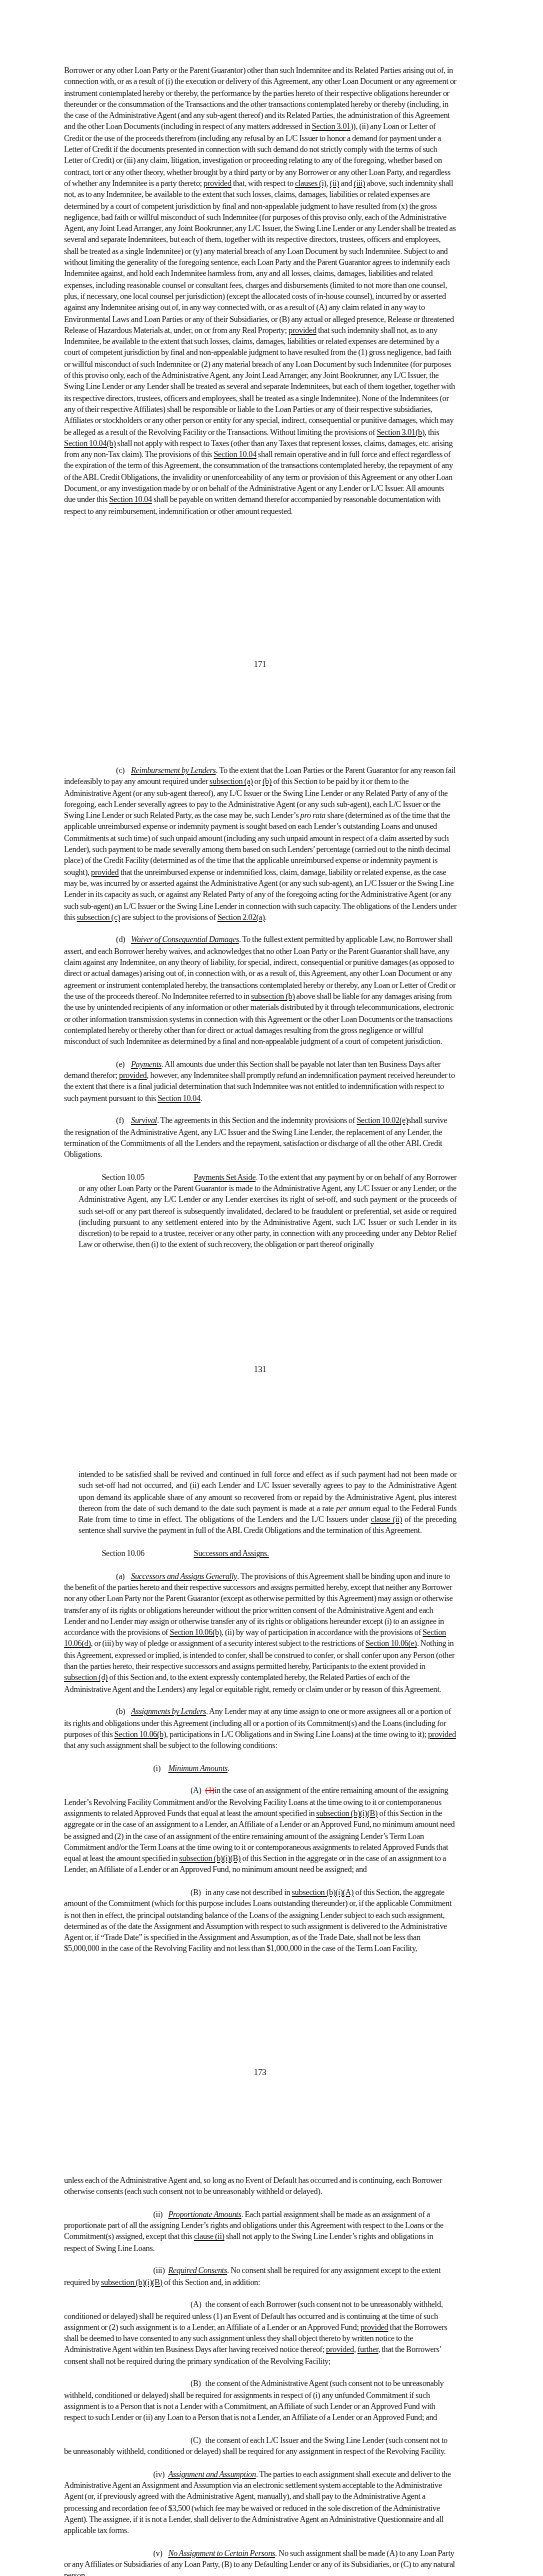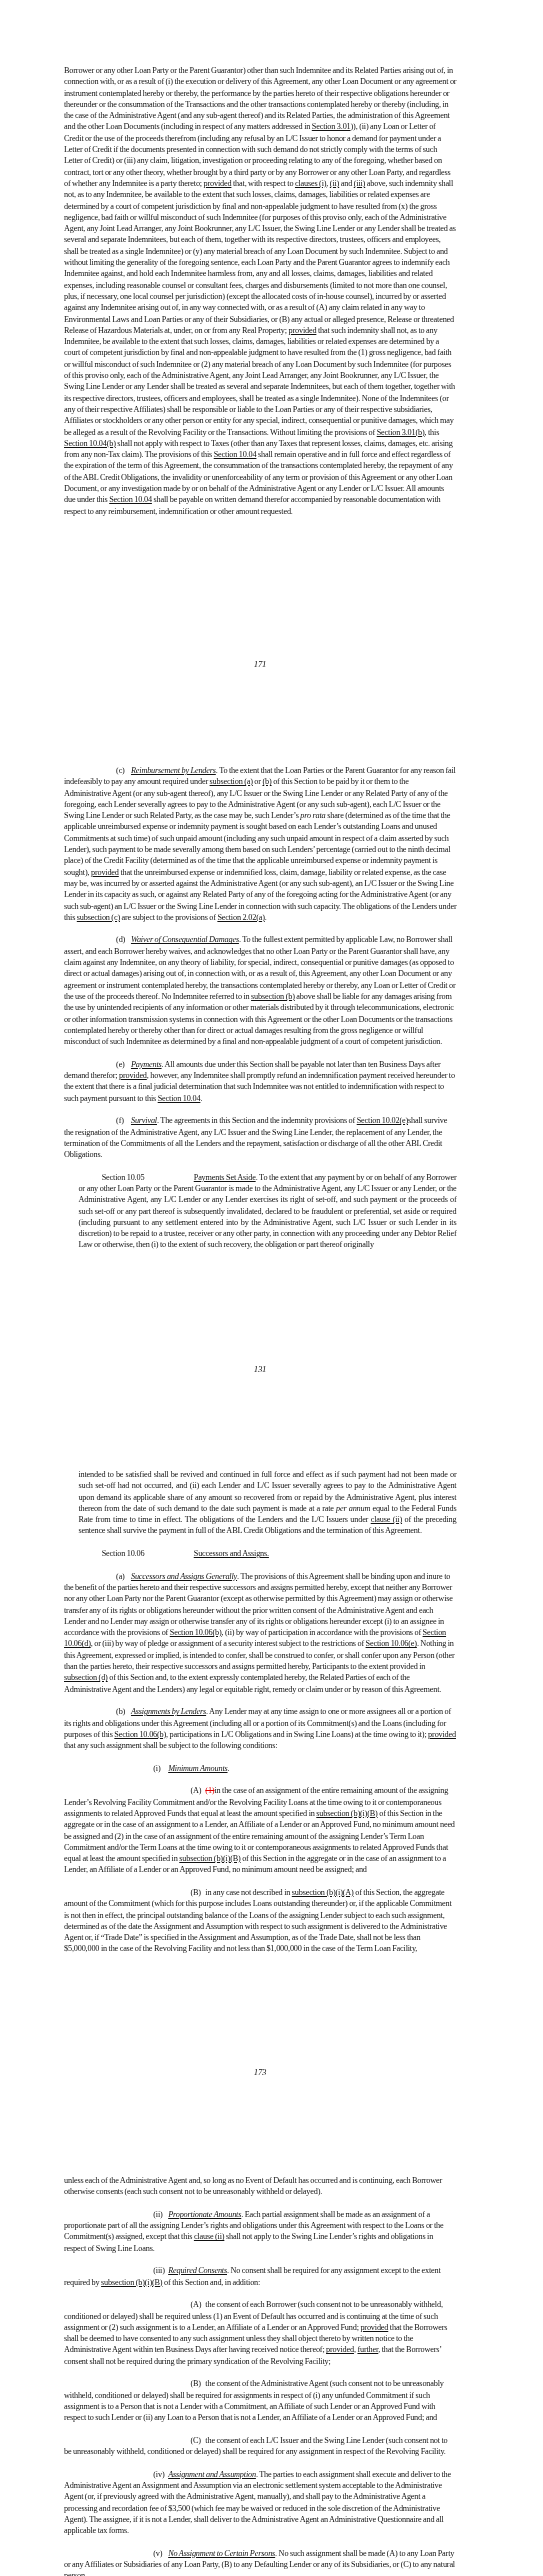--- a/index.html
+++ b/index.html
@@ -24,21 +24,21 @@
   .tab-A { display: inline-block; width: 152px; }
   .tab-A .lbl { display: inline-block; margin-left: 136px; width: 16.5px; }
   .sec-head { display: inline-block; width: 124px; }
   .sec-head .lbl { display: inline-block; margin-left: 25px; }
   .u { text-decoration: underline; text-underline-offset: 1px; }
   .i { font-style: italic; }
   .iu { font-style: italic; text-decoration: underline; text-underline-offset: 1px; }
   .strike { color: #e00000; text-decoration: line-through; }
   .page-num {
     position: absolute; left: 0; width: 520px; text-align: center;
-    font-size: 8.8px; letter-spacing: -0.2px; font-style: italic;
+    font-size: 8.8px; letter-spacing: -0.2px;
   }
 </style>
 </head>
 <body>
 
 <div id="doc">
   <div class="page-num" style="top: 659px;">171</div>
   <div class="page-num" style="top: 1364px;">131</div>
   <div class="page-num" style="top: 2067px;">173</div>
 

